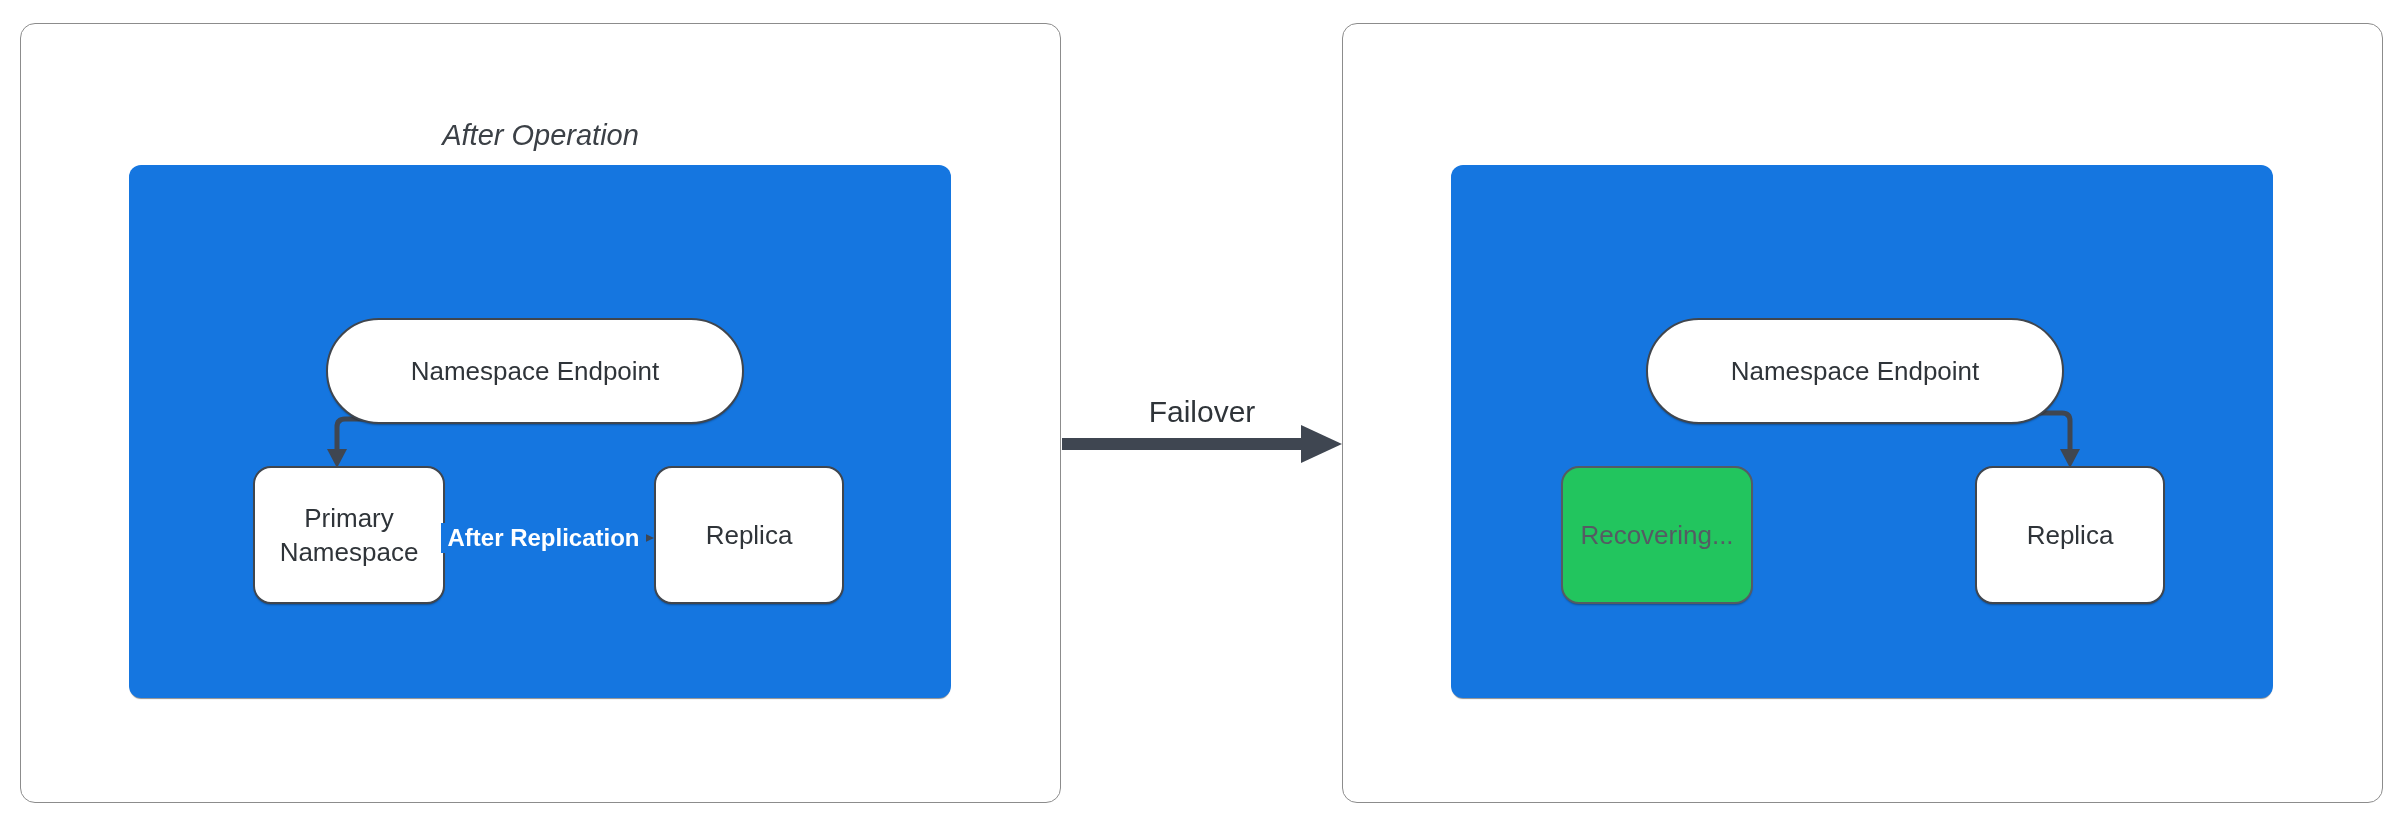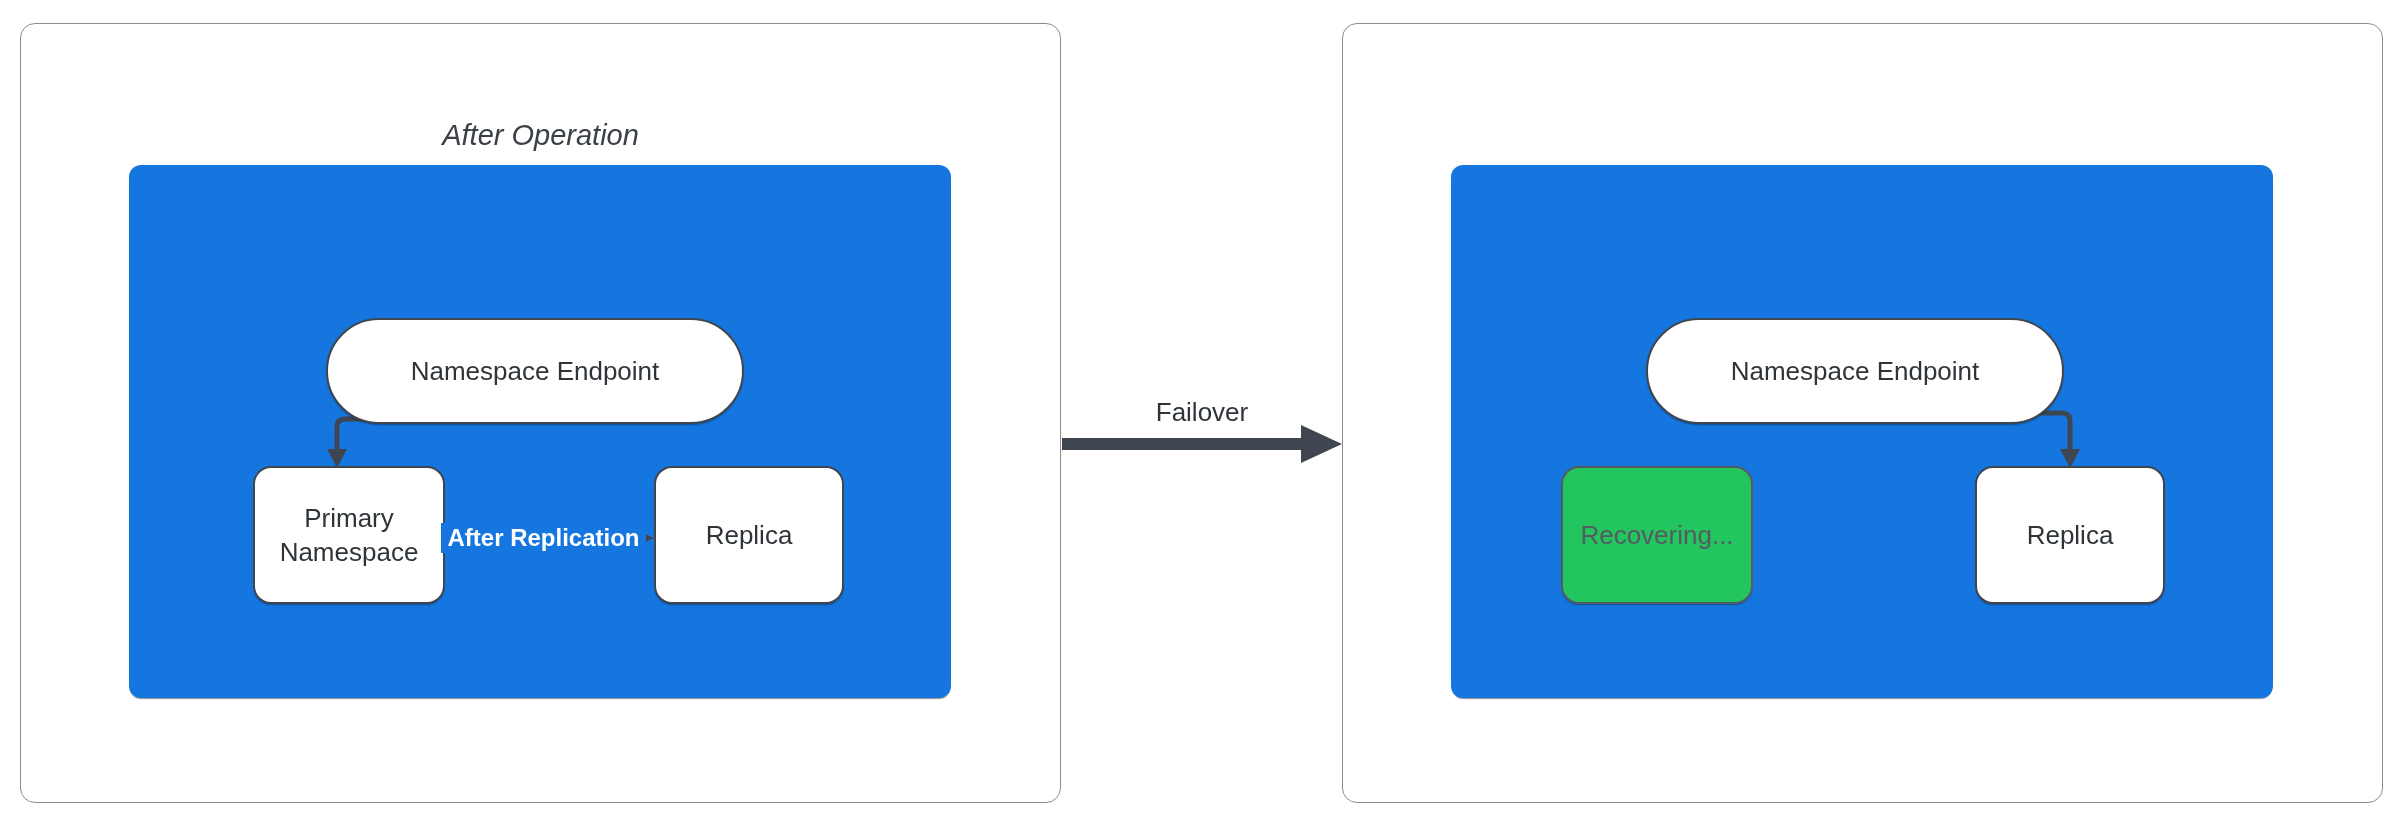--- a/index.html
+++ b/index.html
@@ -114,21 +114,21 @@
     line-height: 30px;
     padding: 0 6px;
     white-space: nowrap;
   }
   .failover-label {
     position: absolute;
     left: 1061px;
     top: 397px;
     width: 282px;
     text-align: center;
-    font-size: 26px;
+    font-size: 30px;
     line-height: 30px;
     color: #2f3439;
   }
   .failover-svg {
     position: absolute;
     left: 1061px;
     top: 400px;
     width: 282px;
     height: 88px;
     pointer-events: none;

